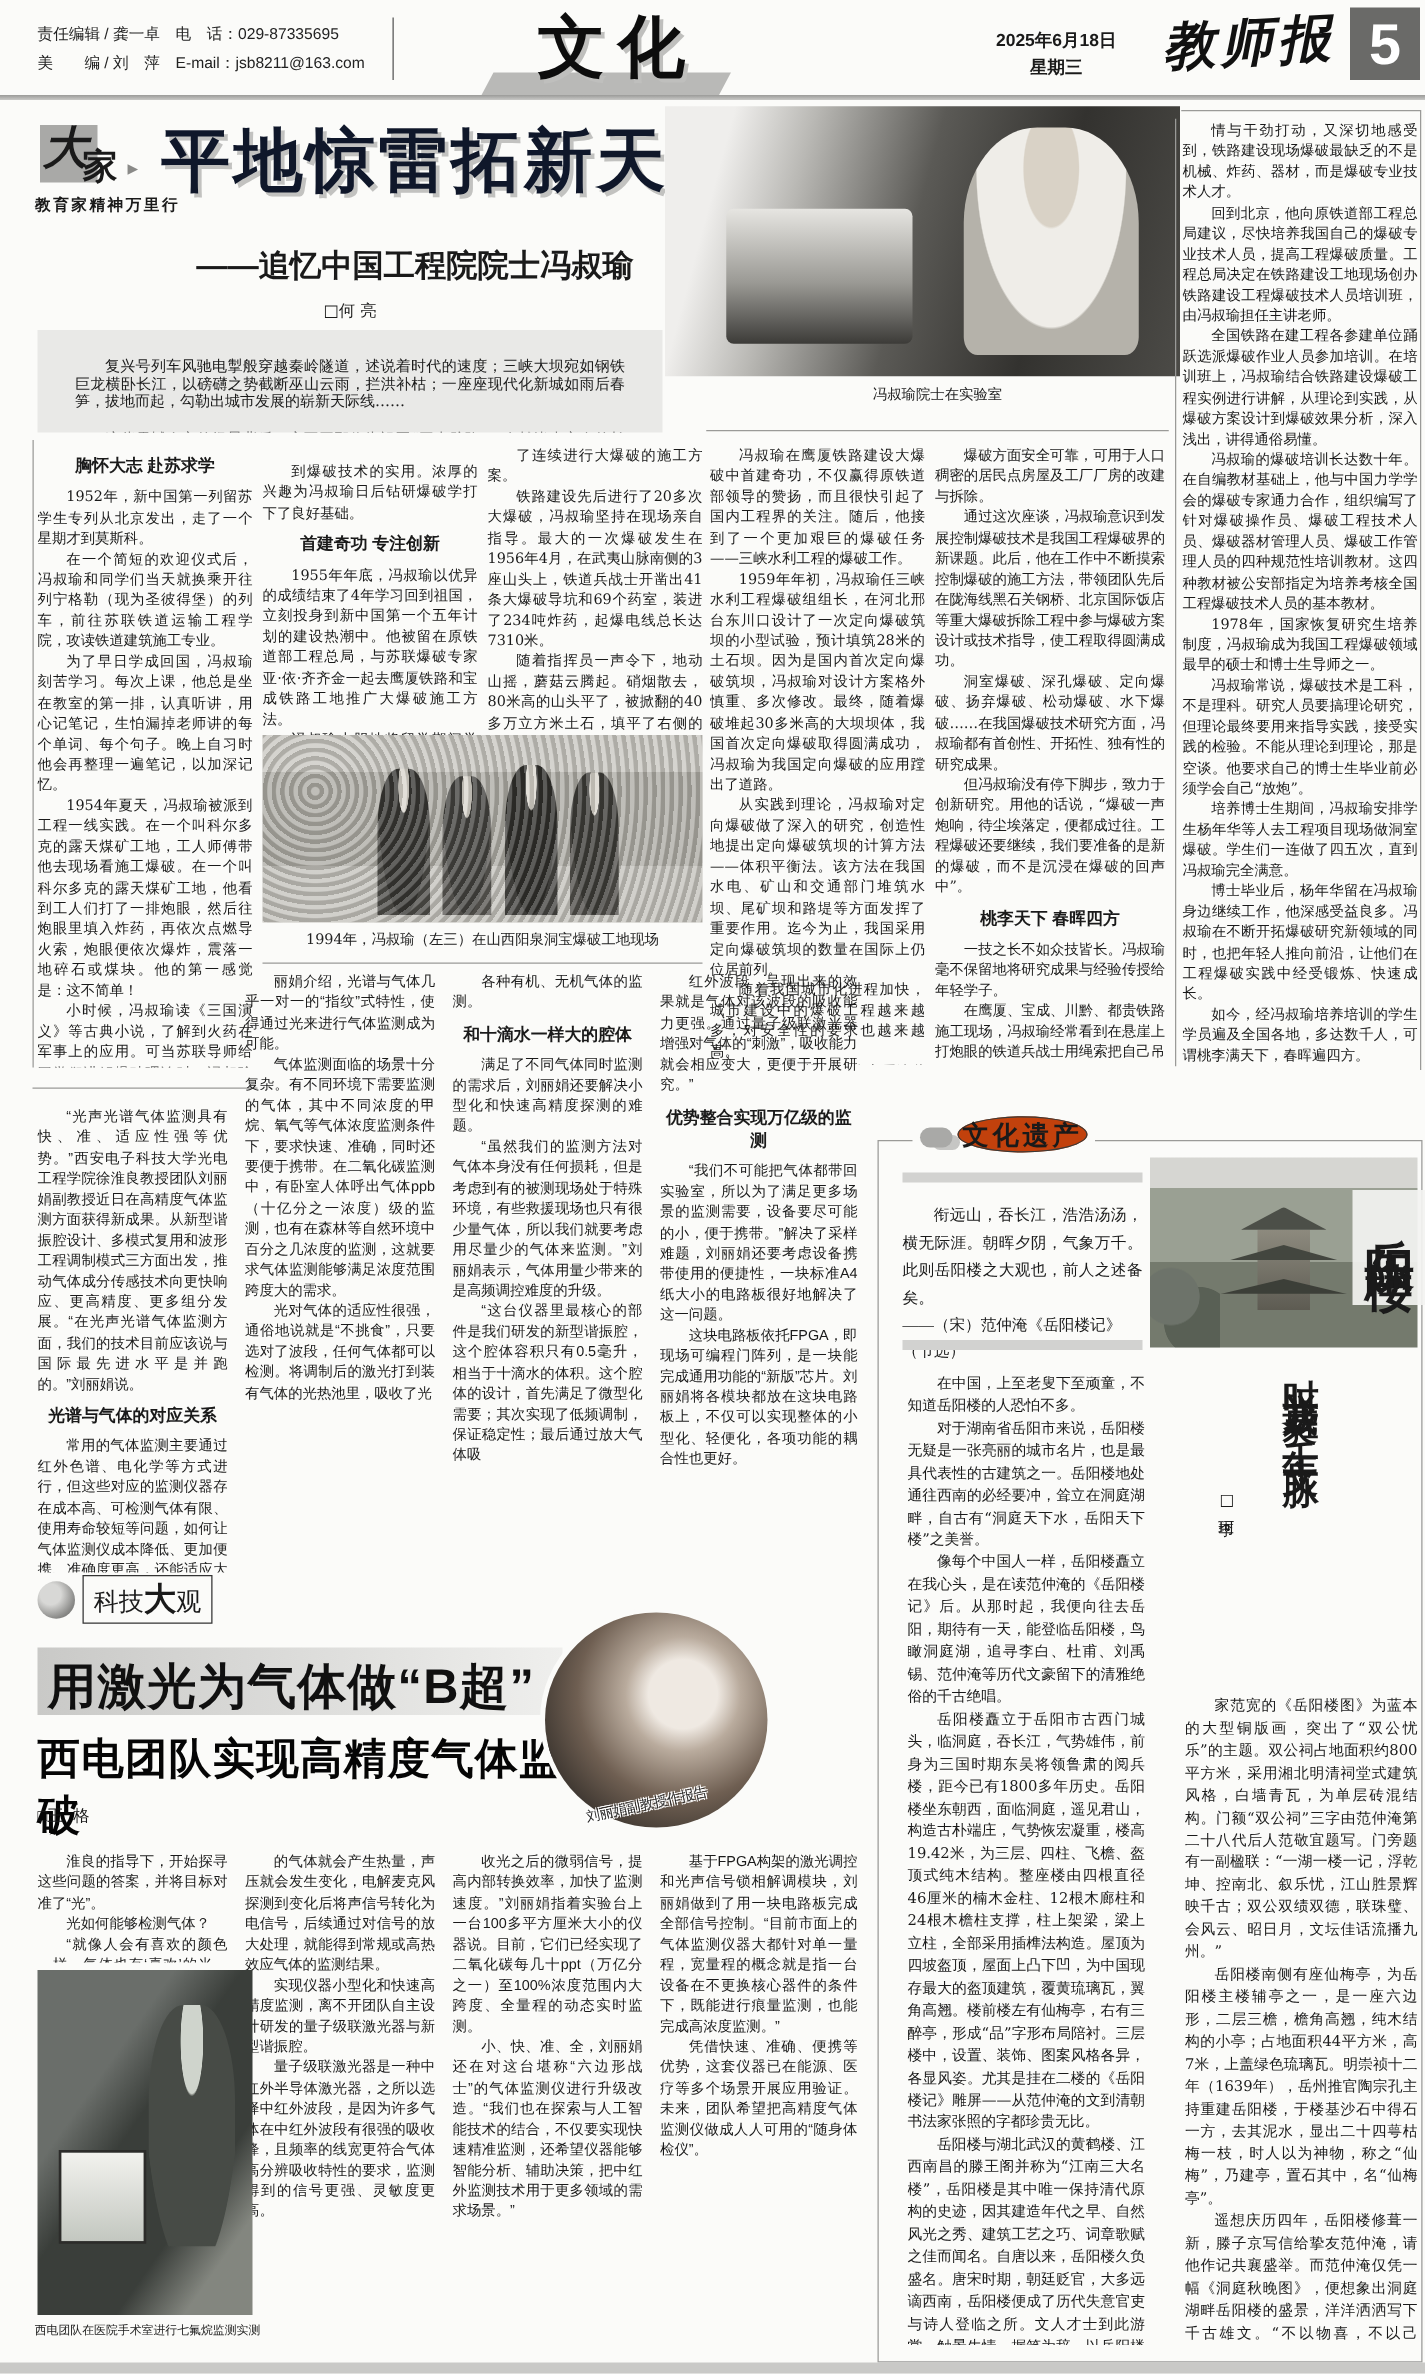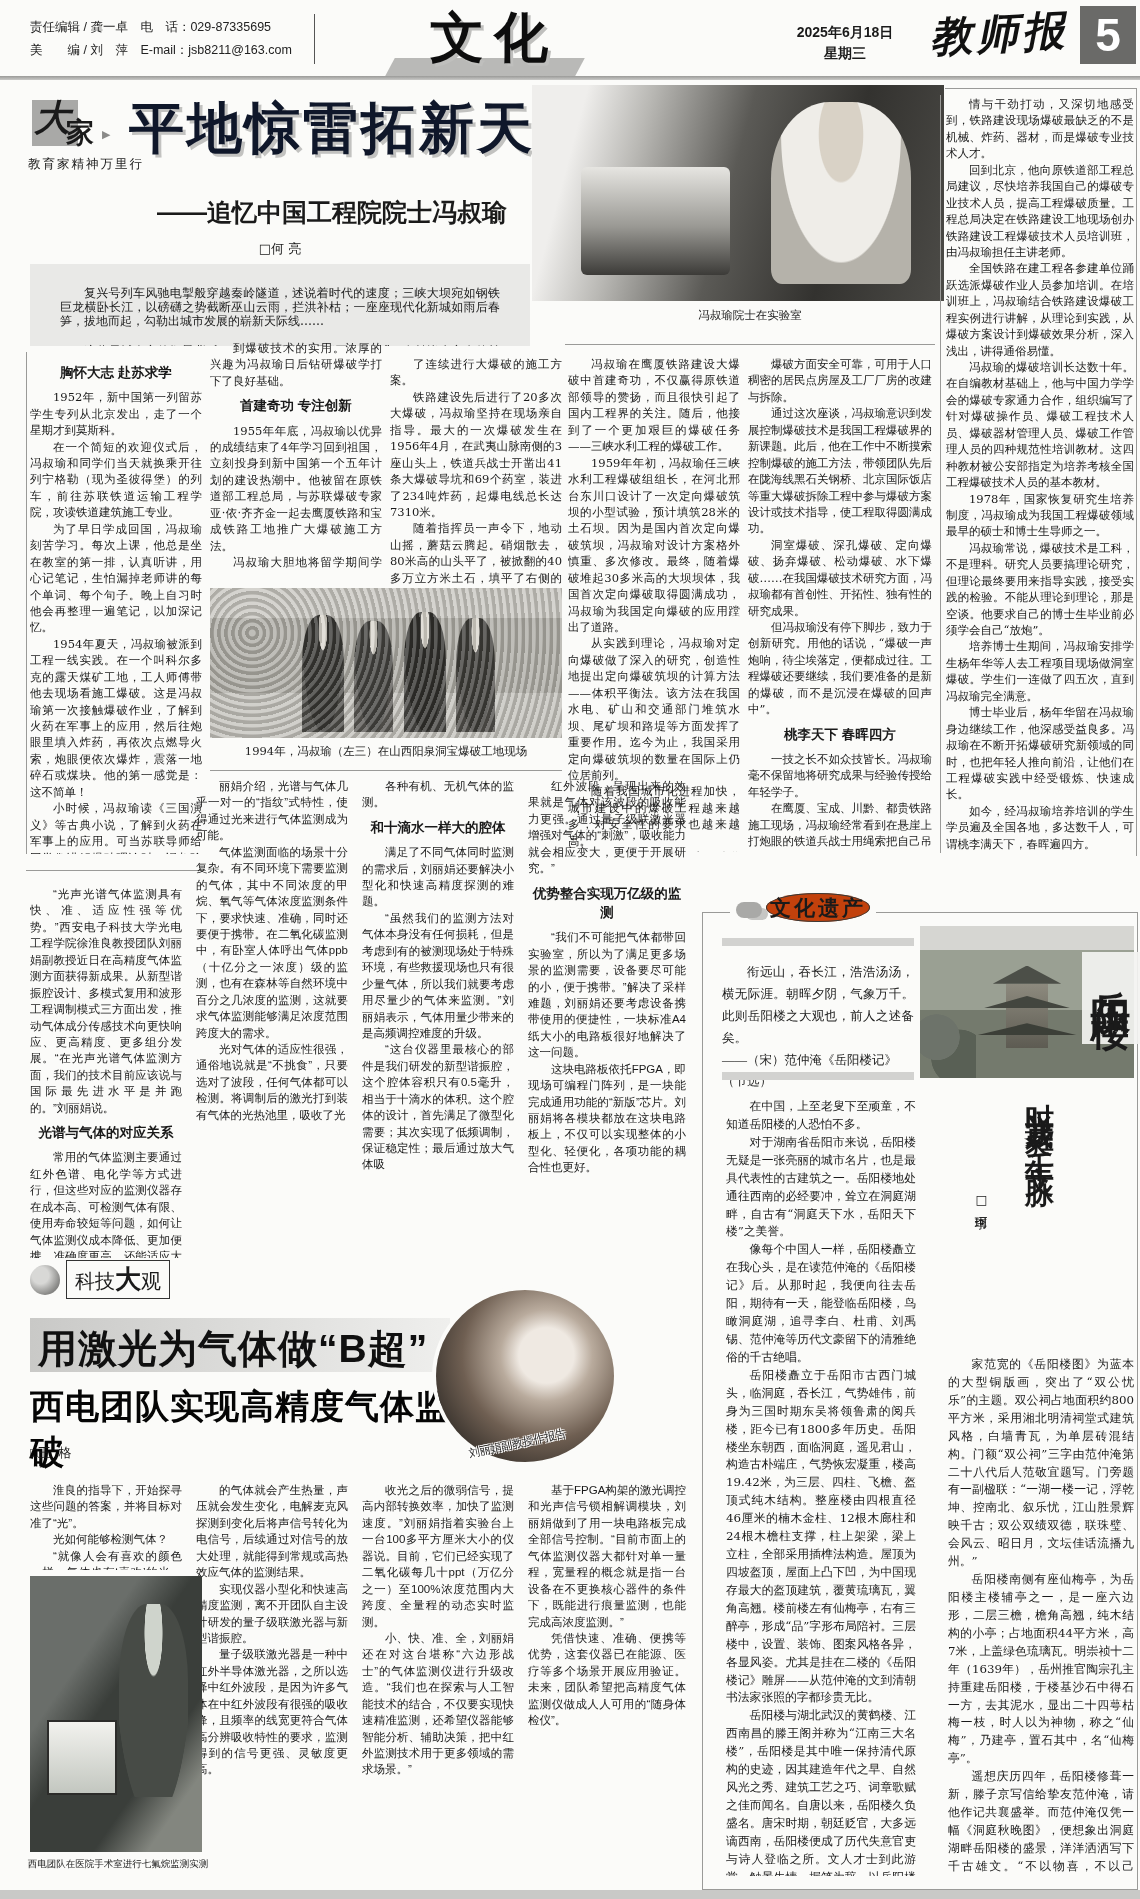--- a/index.html
+++ b/index.html
@@ -19,21 +19,21 @@
             font-size:46px;font-weight:900;text-align:center;line-height:58px;}
   .hdr-rule{left:0;top:76px;width:1140px;height:4px;background:linear-gradient(#9a9a98,#c9c9c7);}
   
   .rule-h{background:#9a9a98;height:1px;}
   .rule-v{background:#9a9a98;width:1px;}
   
   .badge-box{left:32px;top:100px;width:46px;height:46px;background:#a9a9a7;}
   .badge-da{left:34px;top:94px;font-size:36px;font-weight:900;font-family:"DejaVu Serif",serif;font-style:italic;}
   .badge-jia{left:66px;top:114px;font-size:28px;font-weight:900;font-family:"DejaVu Serif",serif;}
   .badge-arrow{left:102px;top:128px;font-size:11px;color:#8a8a88;}
-  .badge-sub{left:28px;top:156px;font-size:12.5px;font-weight:normal;letter-spacing:2px;font-family:"DejaVu Serif",serif;}
+  .badge-sub{left:28px;top:156px;font-size:12.5px;font-weight:bold;letter-spacing:2px;font-family:"DejaVu Serif",serif;}
   .m-headline{left:128px;top:92px;width:408px;text-align:center;font-size:55px;font-weight:900;
               letter-spacing:3px;color:#0f172a;text-shadow:3px 3px 0 #c2c2c0;}
   .m-subhead{left:128px;top:196px;width:408px;text-align:center;font-size:25px;font-weight:900;}
   .m-byline{left:30px;top:240px;width:500px;text-align:center;font-size:13px;font-family:"DejaVu Serif",serif;}
   .m-intro{left:30px;top:264px;width:500px;height:82px;background:#e9e9e7;padding:6px 14px;box-sizing:border-box;
            font-family:"DejaVu Serif",serif;font-size:12px;line-height:1.18;text-align:justify;overflow:hidden;}
   .m-intro p{margin:16px;text-indent:2em;}
   .photo{background:#888;overflow:hidden;}
   .caption{font-family:"DejaVu Serif",serif;font-size:11.5px;text-align:center;color:#222;}
   .col{font-family:"DejaVu Serif",serif;font-size:11.5px;line-height:1.43;text-align:justify;overflow:hidden;}
@@ -126,24 +126,24 @@
     <div class="abs rule-v" style="left:940px;top:95px;height:758px;"></div>
     <div class="abs rule-v" style="left:26px;top:352px;height:502px;"></div>
     <div class="abs rule-h" style="left:26px;top:870px;width:180px;"></div>
     <div class="abs rule-h" style="left:210px;top:770px;width:352px;"></div>
 
     <div class="abs col" style="left:30px;top:356px;width:172px;height:498px;">
         <h4>胸怀大志 赴苏求学</h4>
         <p>1952年，新中国第一列留苏学生专列从北京发出，走了一个星期才到莫斯科。</p>
         <p>在一个简短的欢迎仪式后，冯叔瑜和同学们当天就换乘开往列宁格勒（现为圣彼得堡）的列车，前往苏联铁道运输工程学院，攻读铁道建筑施工专业。</p>
         <p>为了早日学成回国，冯叔瑜刻苦学习。每次上课，他总是坐在教室的第一排，认真听讲，用心记笔记，生怕漏掉老师讲的每个单词、每个句子。晚上自习时他会再整理一遍笔记，以加深记忆。</p>
-        <p>1954年夏天，冯叔瑜被派到工程一线实践。在一个叫科尔多克的露天煤矿工地，工人师傅带他去现场看施工爆破。这是冯叔瑜第一次接触爆破作业，了解到火药在军事上的应用，然后往炮眼里填入炸药，再依次点燃导火索，炮眼便依次爆炸，震落一地碎石或煤块。他的第一感觉是：这不简单！</p>
+        <p>1954年夏天，冯叔瑜被派到工程一线实践。在一个叫科尔多克的露天煤矿工地，工人师傅带他去现场看施工爆破。在一个叫科尔多克的露天煤矿工地，他看到工人们打了一排炮眼，然后往炮眼里填入炸药，再依次点燃导火索，炮眼便依次爆炸，震落一地碎石或煤块。他的第一感觉是：这不简单！</p>
         <p>小时候，冯叔瑜读《三国演义》等古典小说，了解到火药在军事上的应用。可当苏联导师给同学们讲解爆破理论时，冯叔瑜才真正感觉到爆破的神奇，顿时兴趣盎然。</p>
       </div>
-    <div class="abs col" style="left:210px;top:340px;width:172px;height:228px;">
+    <div class="abs col" style="left:210px;top:369px;width:172px;height:228px;">
         <p>到爆破技术的实用。浓厚的兴趣为冯叔瑜日后钻研爆破学打下了良好基础。</p>
         <h4>首建奇功 专注创新</h4>
         <p>1955年年底，冯叔瑜以优异的成绩结束了4年学习回到祖国，立刻投身到新中国第一个五年计划的建设热潮中。他被留在原铁道部工程总局，与苏联爆破专家亚·依·齐齐金一起去鹰厦铁路和宝成铁路工地推广大爆破施工方法。</p>
         <p>冯叔瑜大胆地将留学期间学到的苏联工程大爆破方法运用到鹰厦铁路建设中，经过现场测量计算和反复研究，最终确定</p>
       </div>
     <div class="abs col" style="left:390px;top:356px;width:172px;height:228px;">
         <p>了连续进行大爆破的施工方案。</p>
         <p>铁路建设先后进行了20多次大爆破，冯叔瑜坚持在现场亲自指导。最大的一次爆破发生在1956年4月，在武夷山脉南侧的3座山头上，铁道兵战士开凿出41条大爆破导坑和69个药室，装进了234吨炸药，起爆电线总长达7310米。</p>
         <p>随着指挥员一声令下，地动山摇，蘑菇云腾起。硝烟散去，80米高的山头平了，被掀翻的40多万立方米土石，填平了右侧的山谷。据统计，鹰厦铁路沿线116处大爆破工点，共爆破土石方310万立方米。短短两年，鹰厦铁路就全线建成通车了。</p>
       </div>

